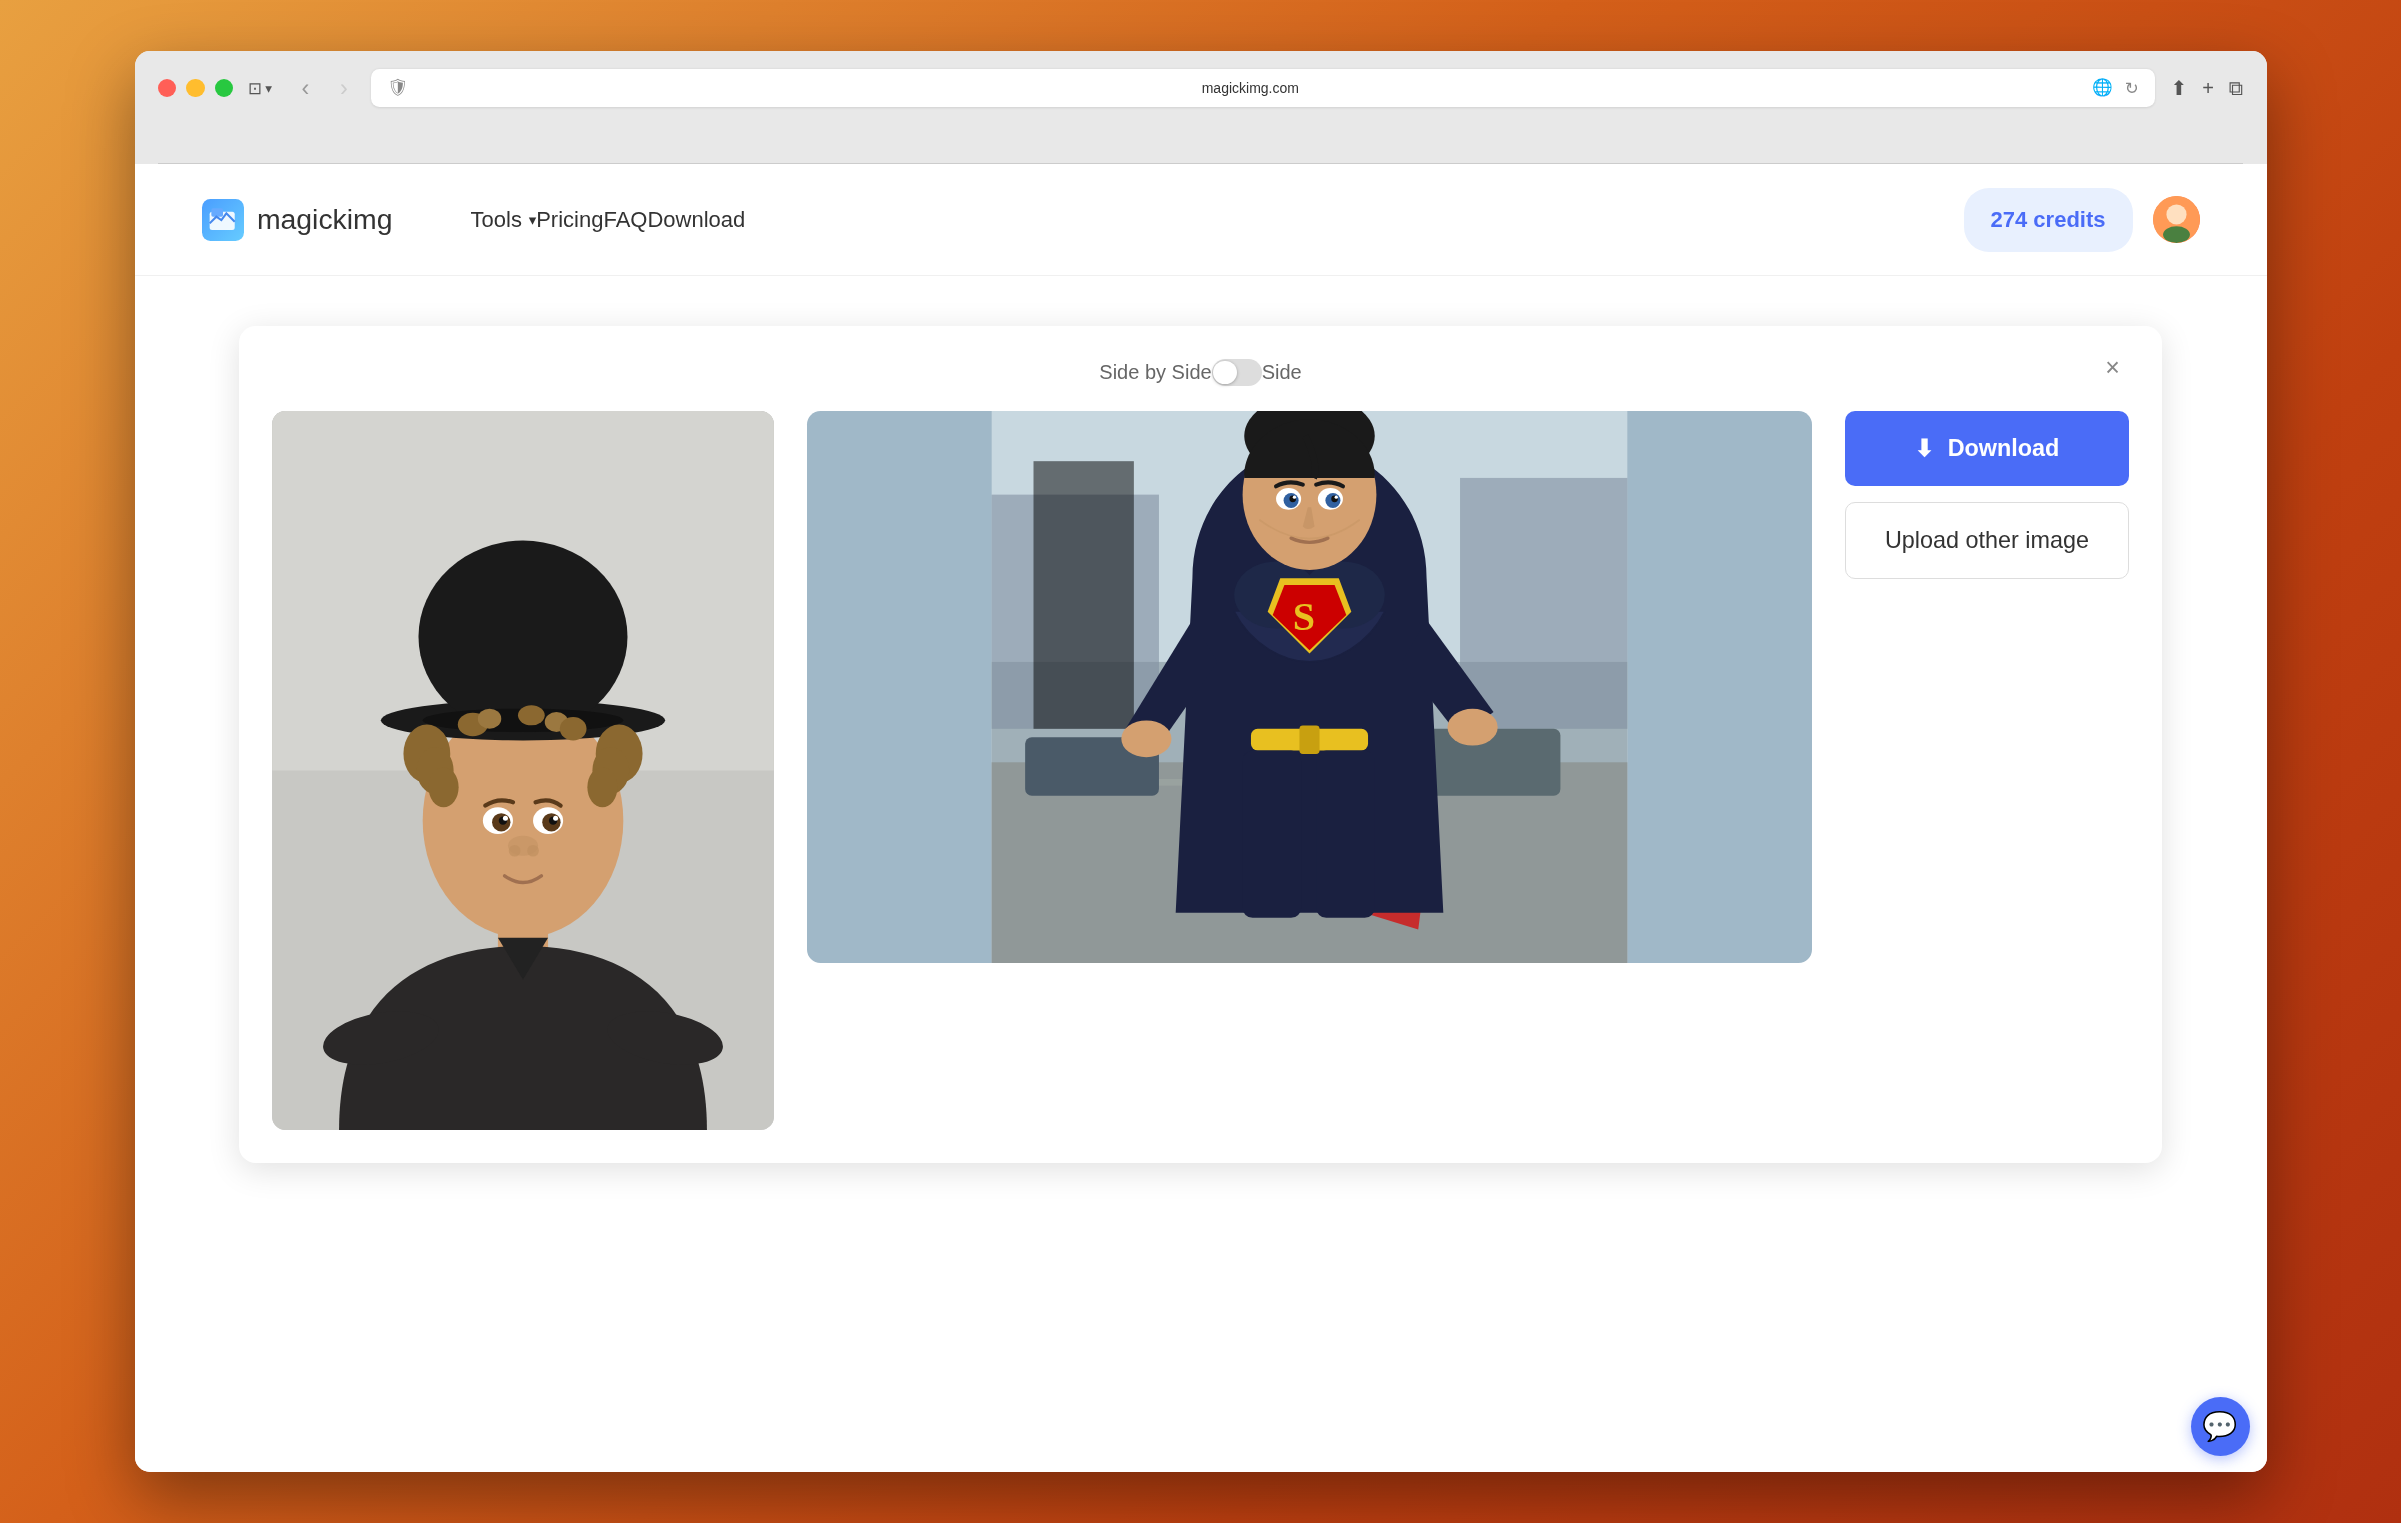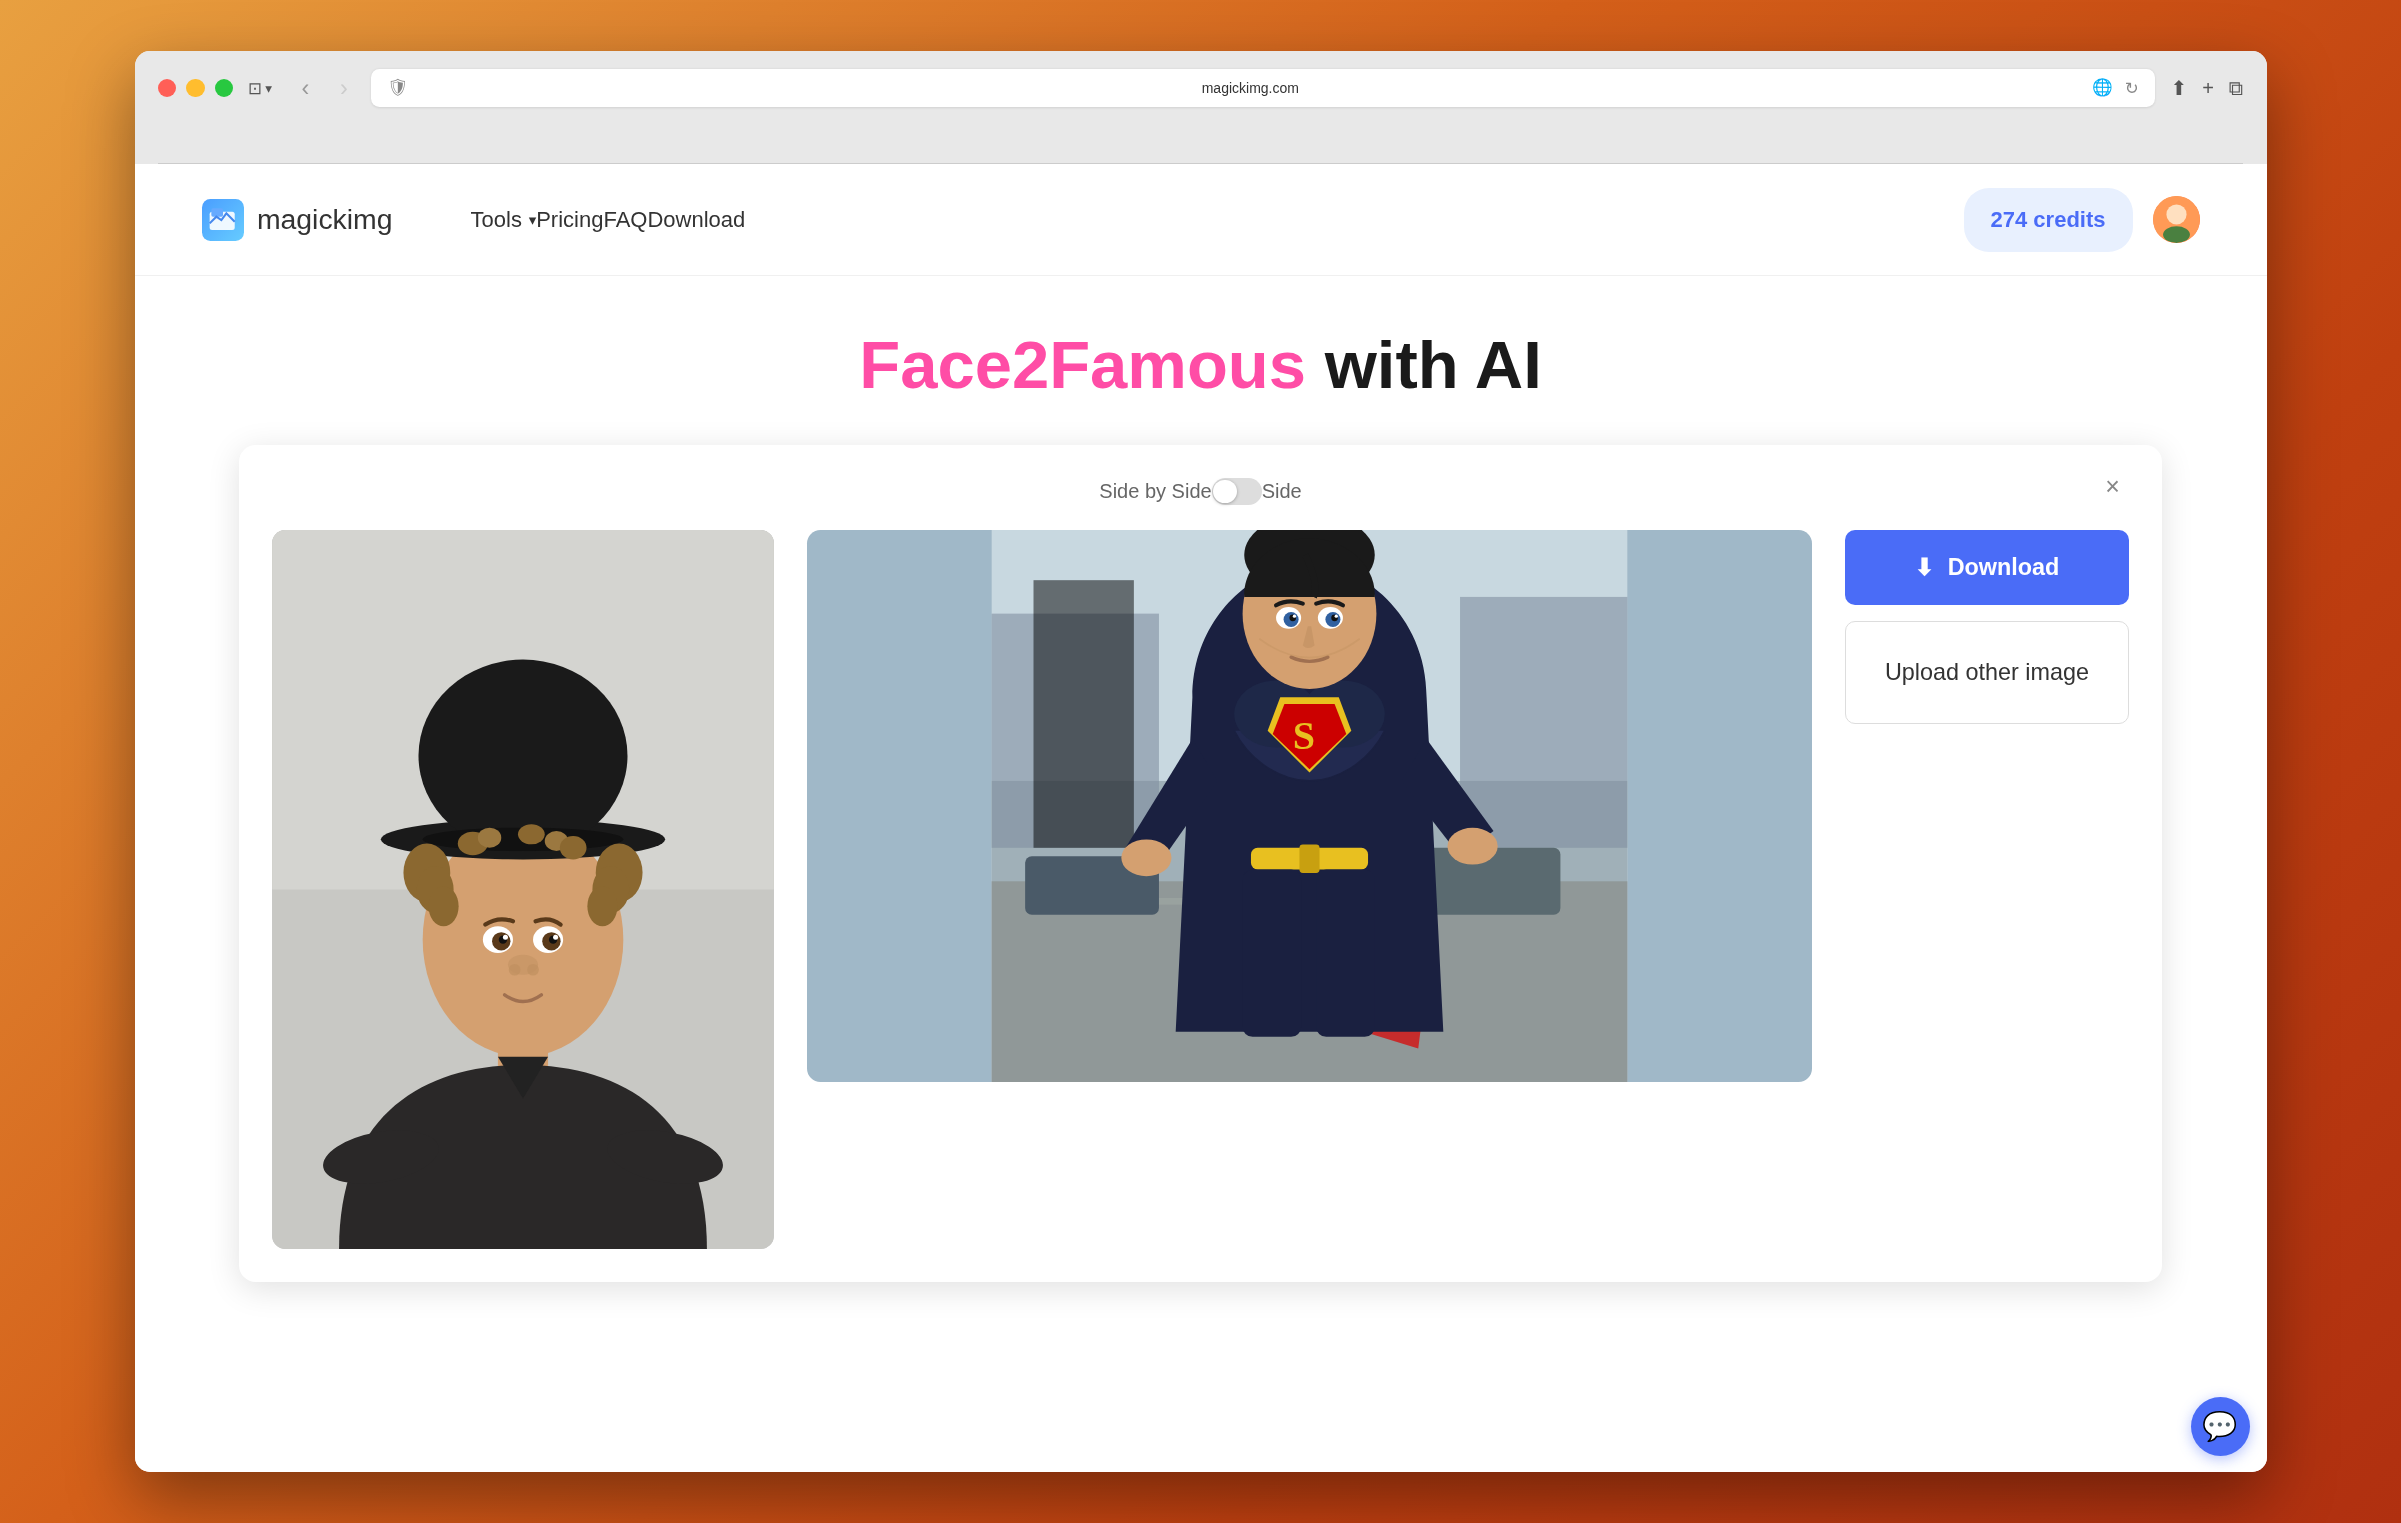--- a/index.html
+++ b/index.html
@@ -317,21 +317,21 @@
       display: flex;
       align-items: center;
       justify-content: center;
       gap: 13.4px;
     }
     .btn-upload-other {
       background: white;
       color: #333;
       border: 1.3px solid #ddd;
       border-radius: 10px;
-      padding: 37px 33px;
+      padding: 24px 33px;
       font-size: 23.4px;
       font-weight: 500;
       cursor: pointer;
       text-align: center;
     }
 
     
     .chat-btn {
       position: fixed;
       bottom: 50px;
@@ -441,23 +441,20 @@
             <circle cx="28" cy="28" r="28" fill="#ff9a56"></circle>
             <circle cx="28" cy="22" r="12" fill="#ffe0c0"></circle>
             <ellipse cx="28" cy="46" rx="16" ry="10" fill="#4a8040"></ellipse>
           </svg>
         </div>
       </div>
     </nav>
 
     <main class="main-section">
 
-      <h1 class="page-title">
-        <span class="colored">Face2Famous</span><span class="normal"> with AI</span>
-      </h1>
 
       <div class="comparison-card">
 
         <div class="comparison-header">
           <span class="comparison-label">Side by Side</span>
           <div class="toggle-switch"></div>
           <span class="comparison-label">Side</span>
         </div>
 
         <div class="close-btn">

